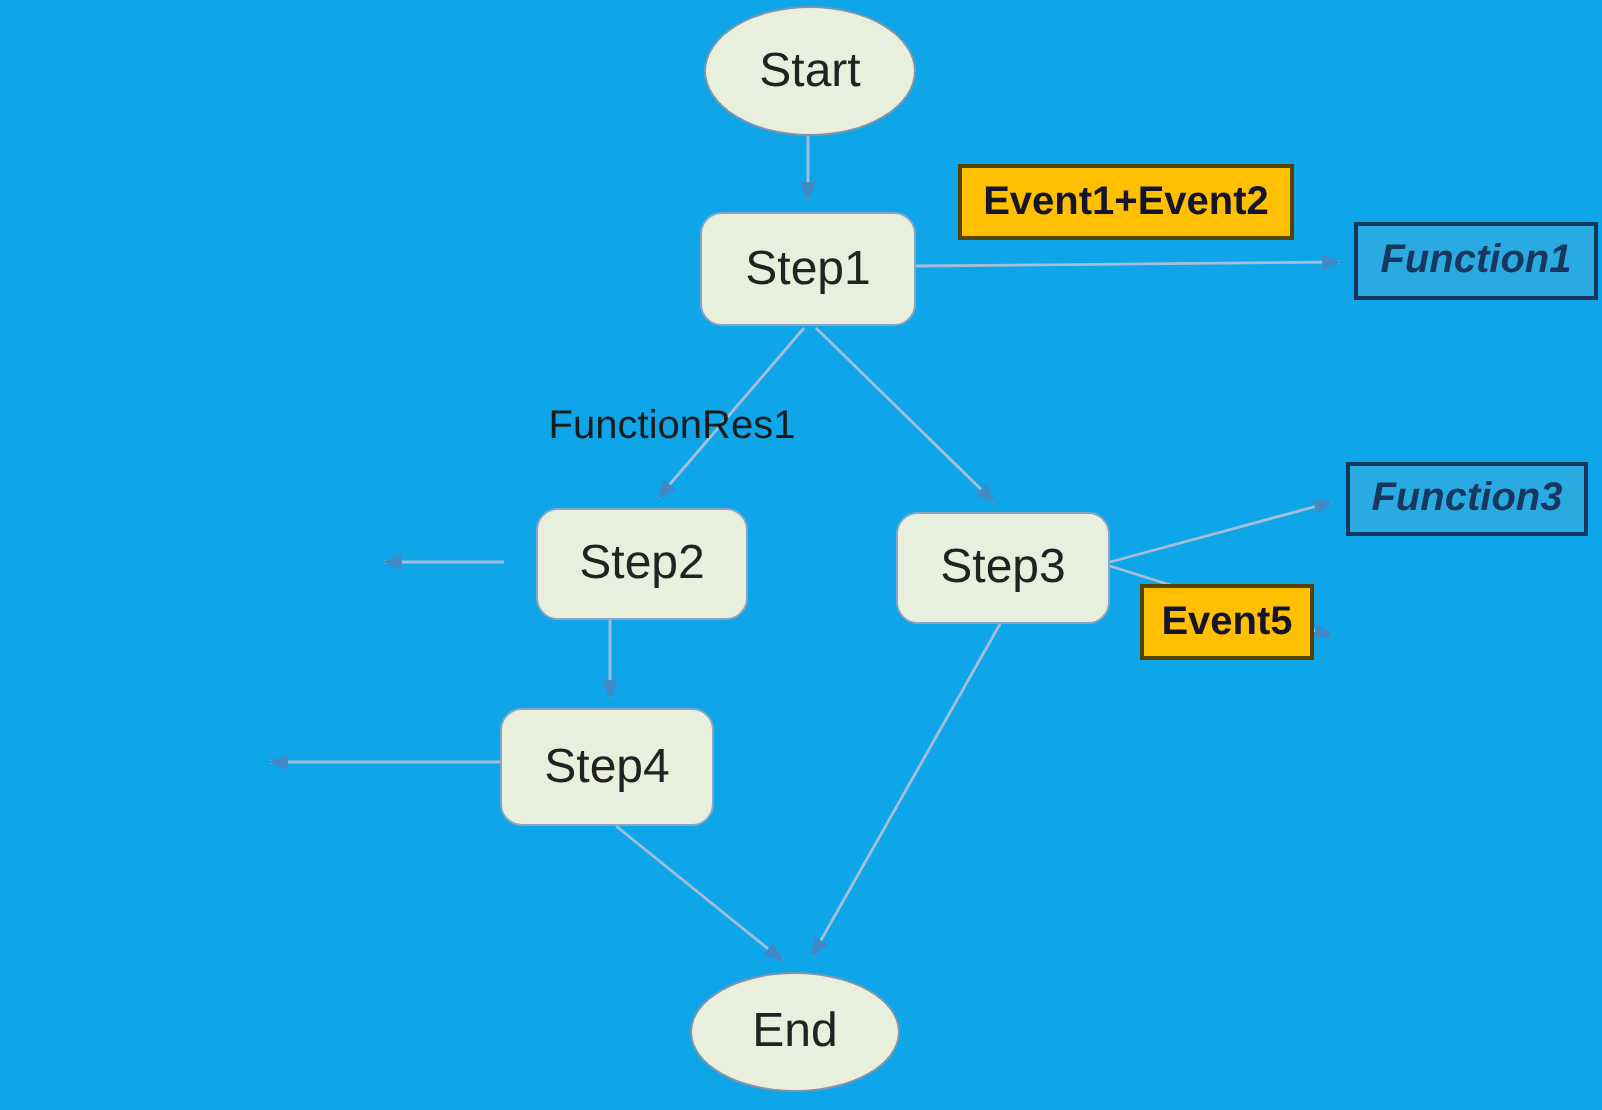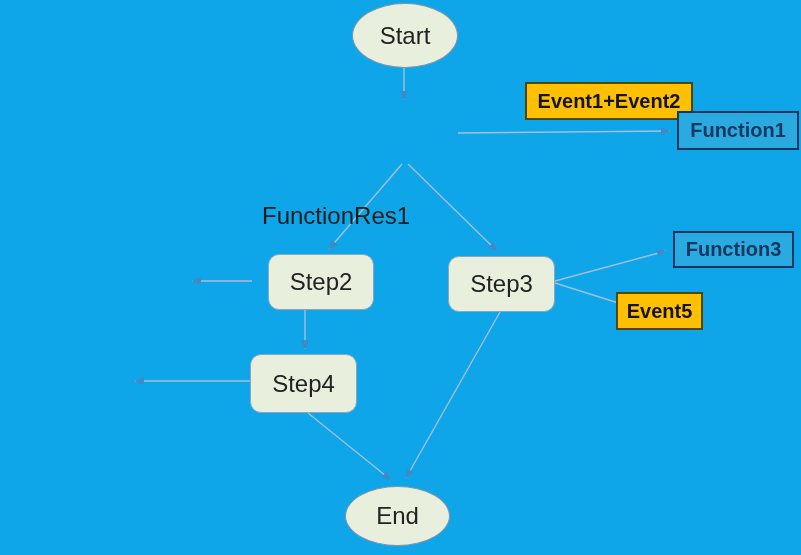--- a/index.html
+++ b/index.html
@@ -33,33 +33,33 @@
   .state.ellipse{
     border-radius:50%;
     border-color:var(--ellipse-border,#8095a8);
   }
   .event{
     background:var(--event-fill,#fec000);
     border:2px solid var(--event-border,#564300);
     color:var(--event-text,#14142a);
     font-size:20px;
     font-weight:700;
-    margin-left:46px;
   }
   .function{
     background:var(--function-fill,#29abe2);
     border:2px solid var(--function-border,#15375f);
     color:var(--function-text,#17375e);
     font-size:20px;
     font-weight:700;
+    font-style:italic;
   }
   .edge-label{
     position:absolute;
     color:#1c1c1c;
-    font-size:24px;
+    font-size:20px;
     text-align:center;
     white-space:nowrap;
   }
 </style>
 </head>
 <body>
 
 <div class="canvas">
 
   <svg class="edges" viewBox="0 0 801 555" xmlns="http://www.w3.org/2000/svg">
@@ -76,20 +76,21 @@
     <line x1="305" y1="310" x2="305" y2="349" marker-end="url(#arrow)"></line>
     <line x1="250" y1="381" x2="135" y2="381" marker-end="url(#arrow)"></line>
     <line x1="308" y1="413" x2="391" y2="480" marker-end="url(#arrow)"></line>
     <line x1="500" y1="312" x2="406" y2="478" marker-end="url(#arrow)"></line>
     <line x1="555" y1="281" x2="666" y2="251" marker-end="url(#arrow)"></line>
     <line x1="555" y1="283" x2="666" y2="318" marker-end="url(#arrow)"></line>
   </svg>
 
   <div class="node state ellipse" style="left:352px;top:3px;width:106px;height:65px">Start</div>
 
+  <div class="node state" style="left:350px;top:106px;width:108px;height:57px">Step1</div>
 
   <div class="node state" style="left:268px;top:254px;width:106px;height:56px">Step2</div>
 
   <div class="node state" style="left:448px;top:256px;width:107px;height:56px">Step3</div>
 
   <div class="node state" style="left:250px;top:354px;width:107px;height:59px">Step4</div>
 
   <div class="node state ellipse" style="left:345px;top:486px;width:105px;height:60px">End</div>
 
   <div class="node event" style="left:479px;top:82px;width:168px;height:38px">Event1+Event2</div>

